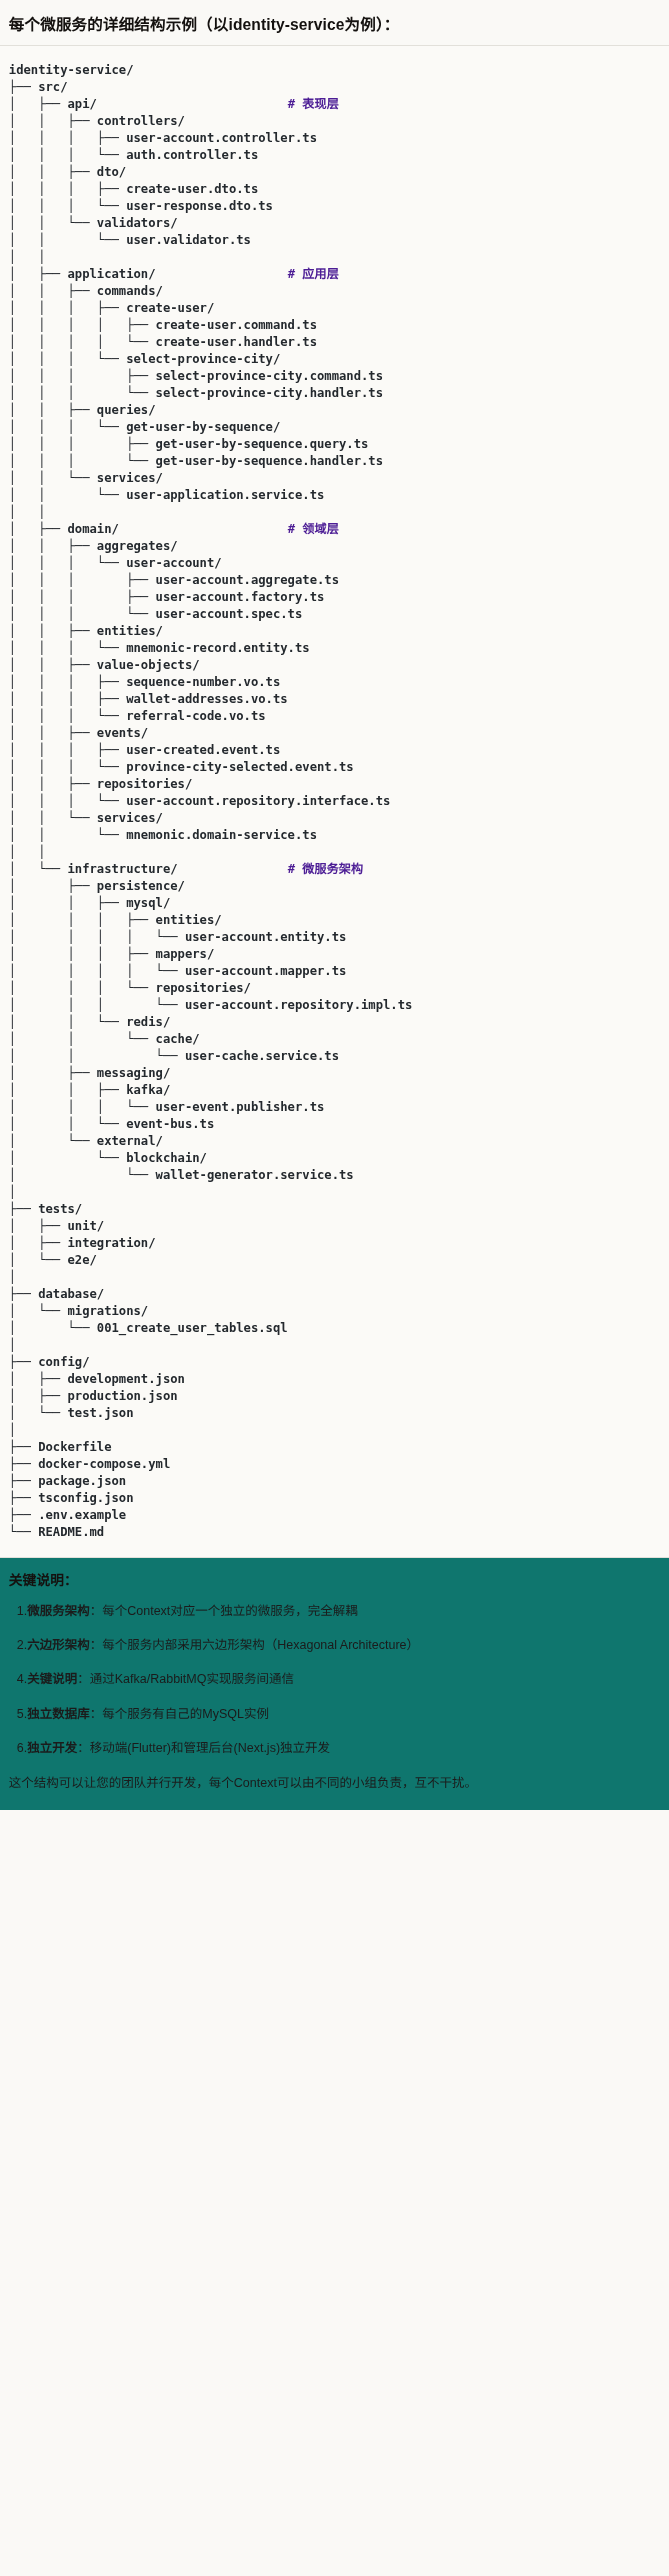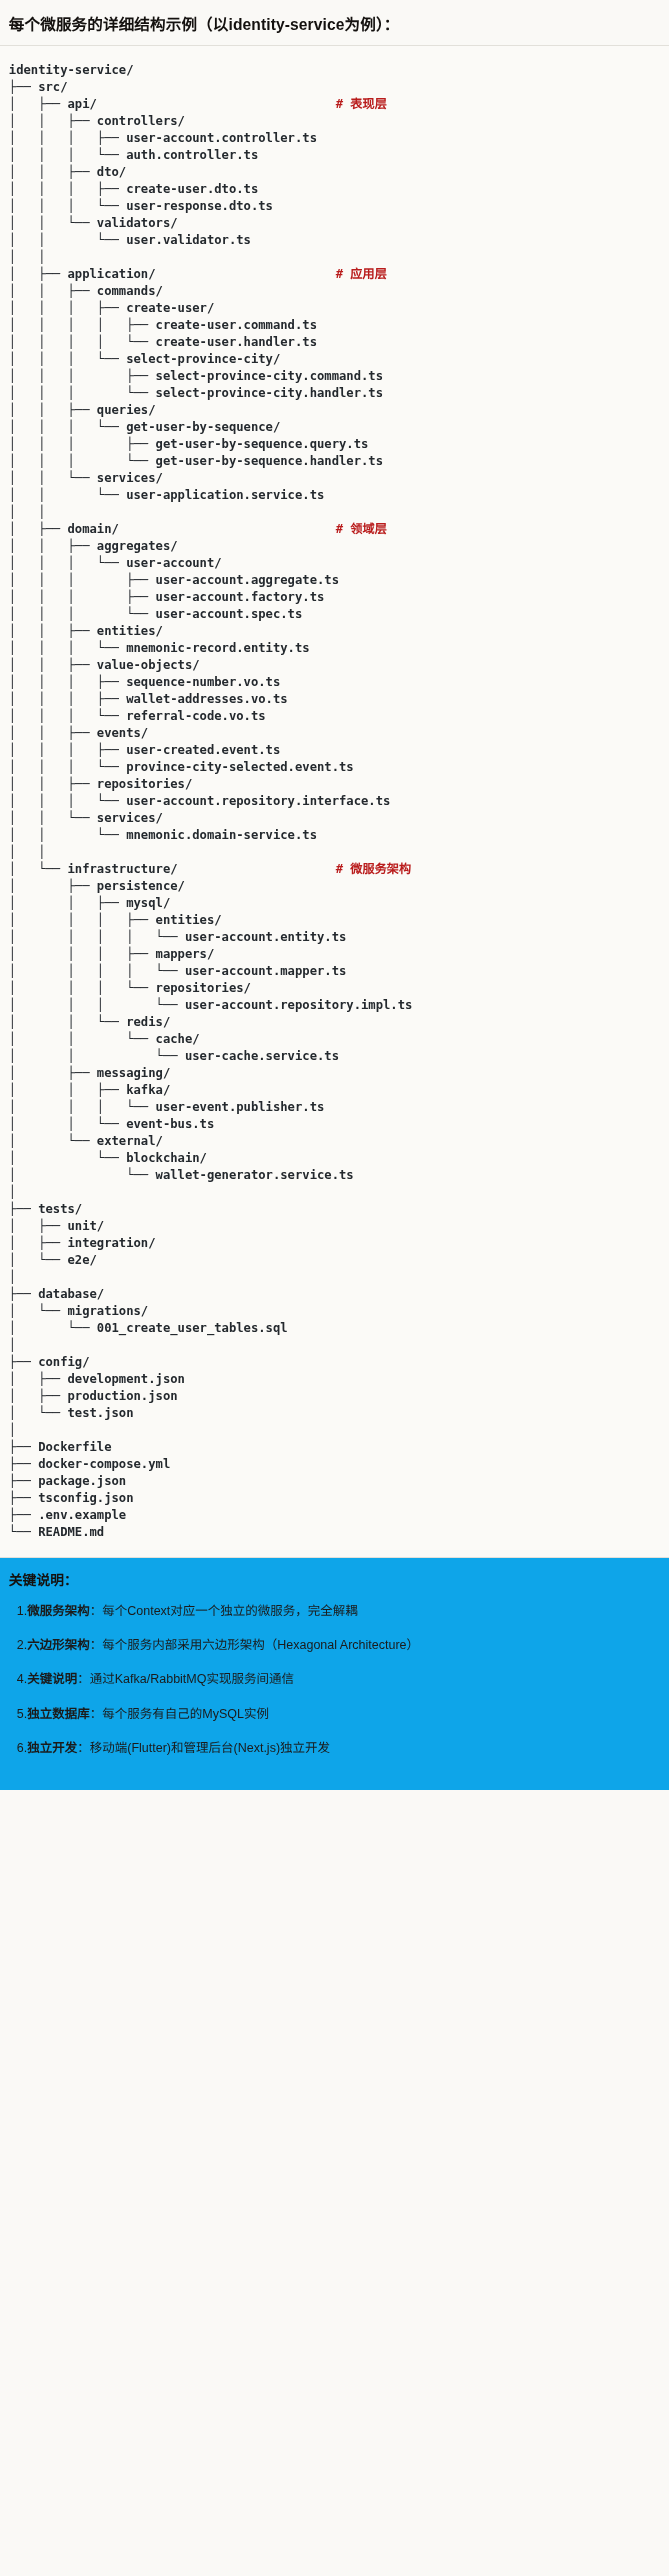--- a/index.html
+++ b/index.html
@@ -47,29 +47,28 @@
     font-family: "DejaVu Sans Mono", "Liberation Mono", monospace;
     font-size: 12.2px;
     line-height: 17px;
     color: #24292e;
     white-space: pre;
     tab-size: 4;
     overflow: visible;
     letter-spacing: 0px;
   }
   pre.tree .cmt {
-    color: #b91c1c;
-    margin-left: 48px;
+    color: #4c1d95;
   }
 
   
   .notes-block {
     border-top: 0.6px solid #e2e0da;
     padding: 12.5px 8.8px 16.3px 8.8px;
-    background: #0ea5e9;
+    background: #0f766e;
   }
   .notes-title {
     font-size: 13.8px;
     font-weight: 700;
     color: #14110f;
     margin: 0 0 11.3px 0;
     line-height: 1.4;
   }
   ol.notes-list {
     list-style: none;
@@ -215,16 +214,17 @@
         <span class="num">4.</span><span class="lbl">关键说明</span><span class="sep">：</span><span class="txt">通过Kafka/RabbitMQ实现服务间通信</span>
       </li>
       <li>
         <span class="num">5.</span><span class="lbl">独立数据库</span><span class="sep">：</span><span class="txt">每个服务有自己的MySQL实例</span>
       </li>
       <li>
         <span class="num">6.</span><span class="lbl">独立开发</span><span class="sep">：</span><span class="txt">移动端(Flutter)和管理后台(Next.js)独立开发</span>
       </li>
     </ol>
 
+    <p class="closing">这个结构可以让您的团队并行开发，每个Context可以由不同的小组负责，互不干扰。</p>
   </section>
 
 </div>
 
 
 </body></html>

